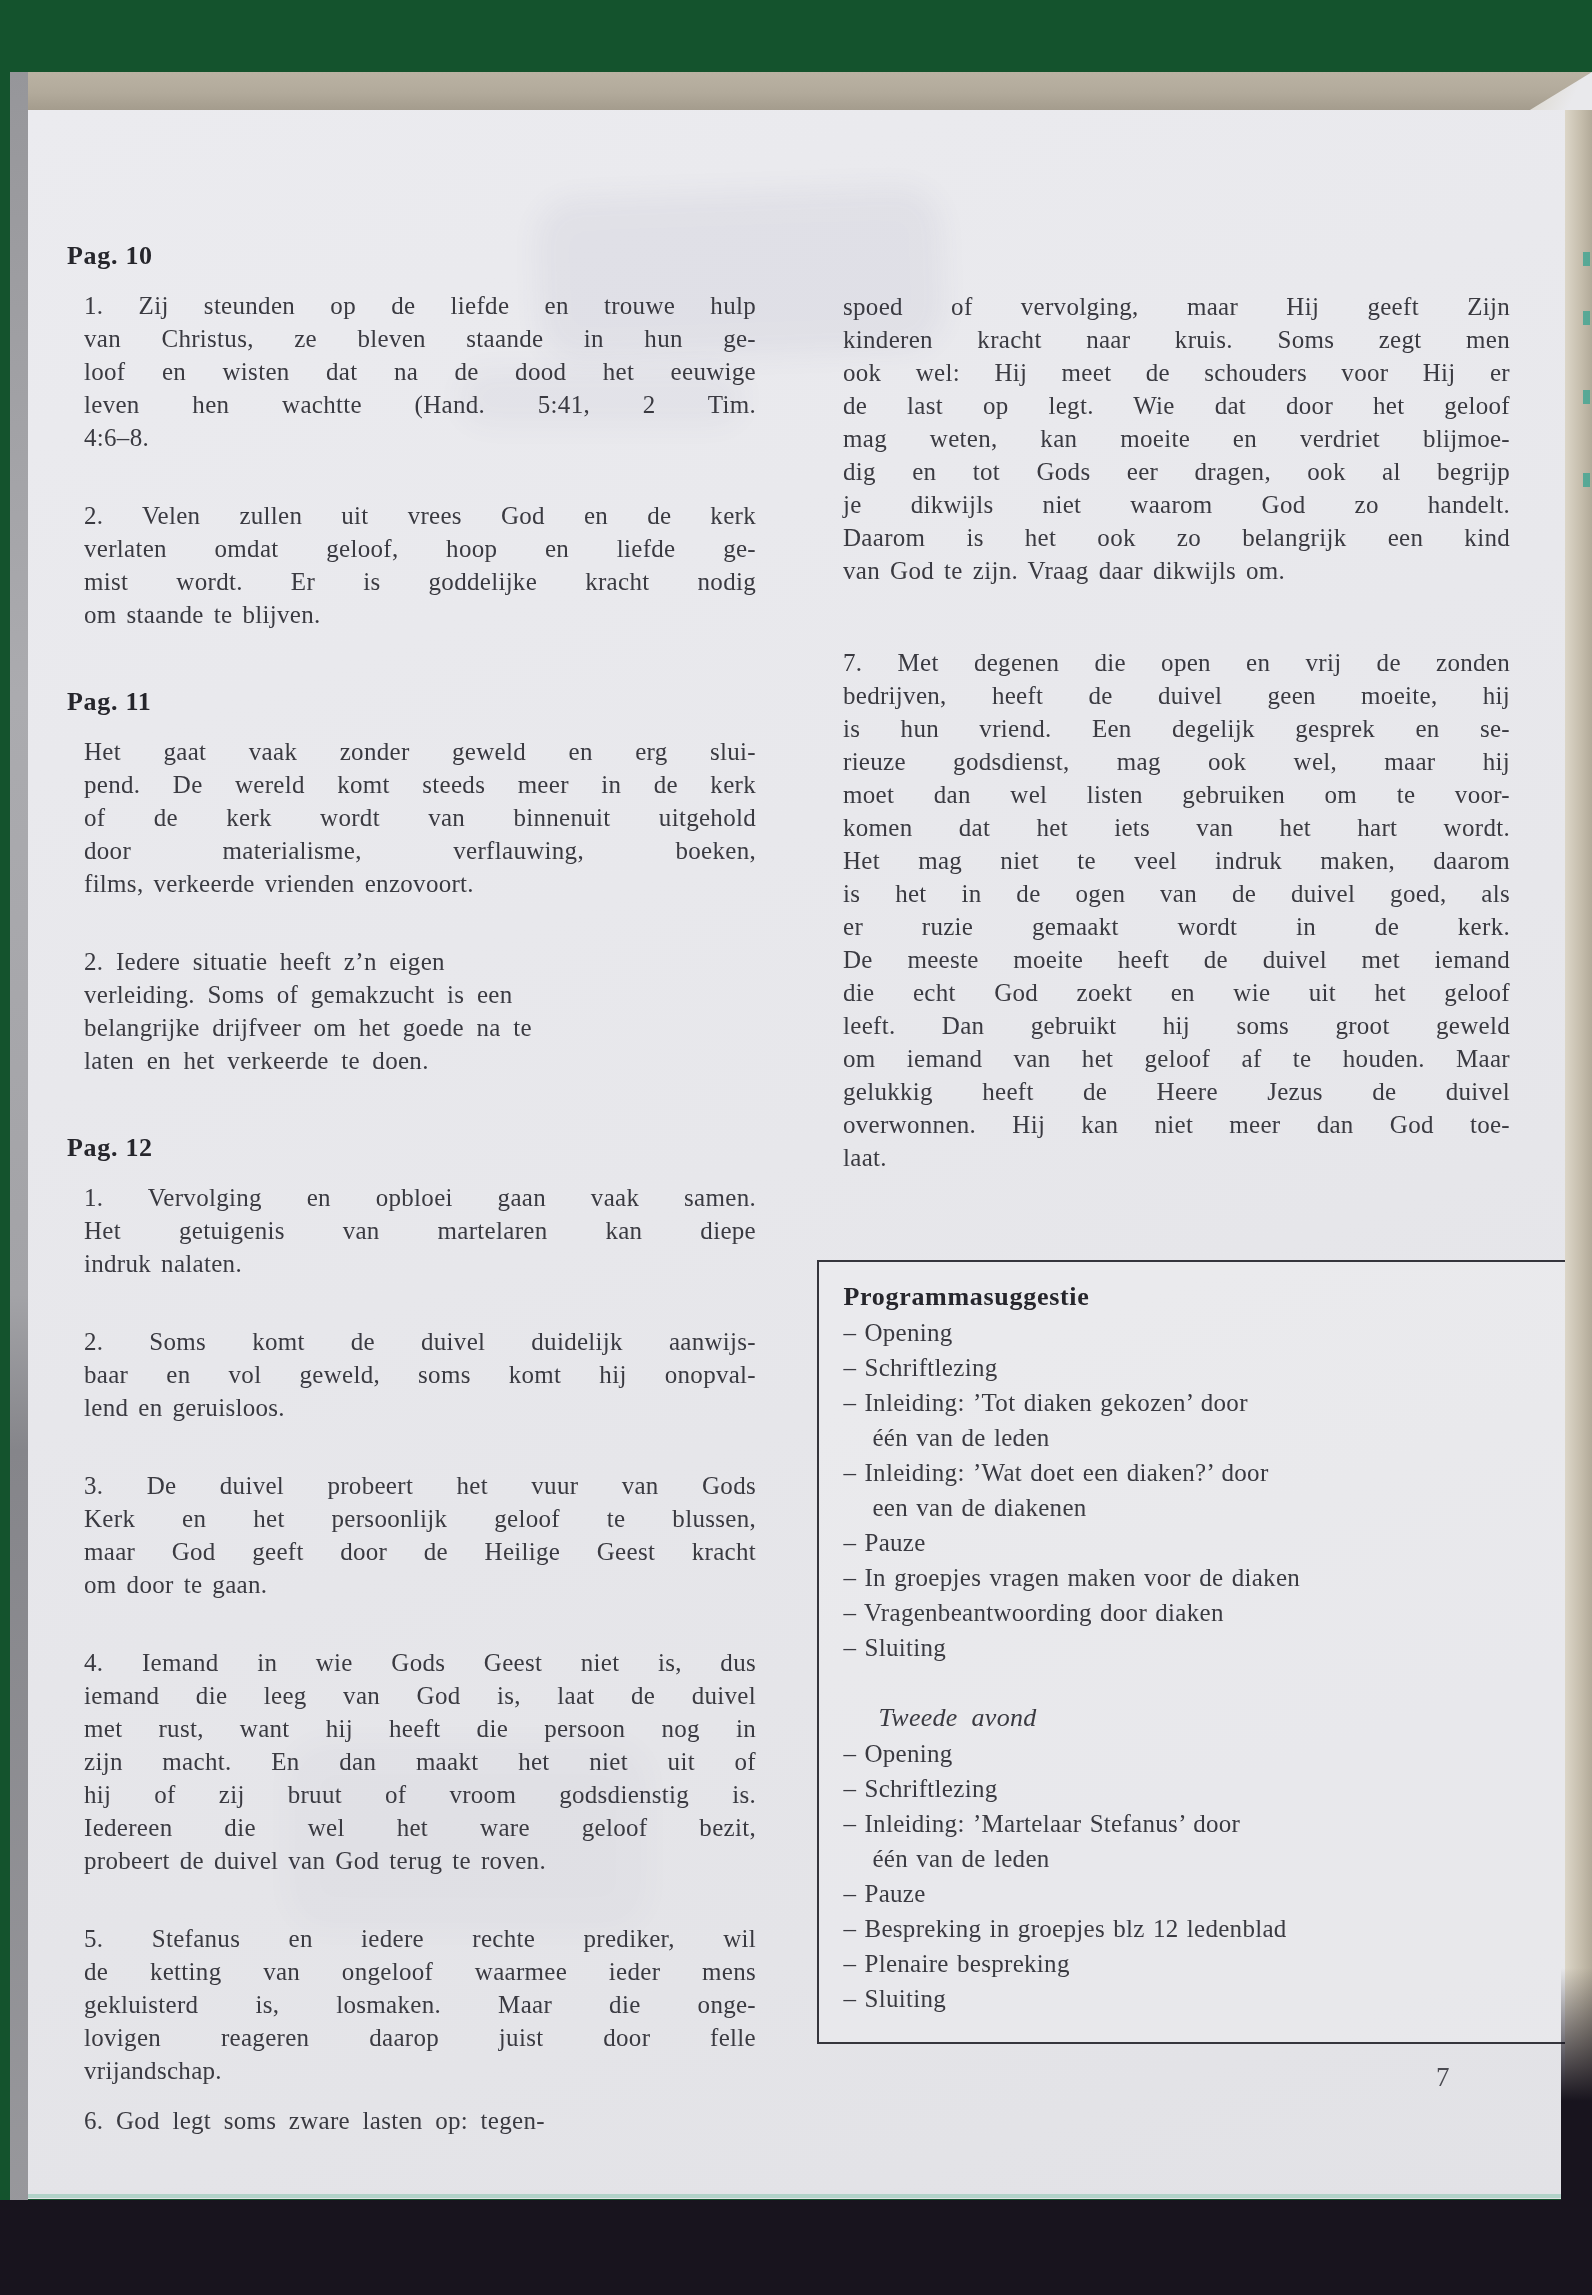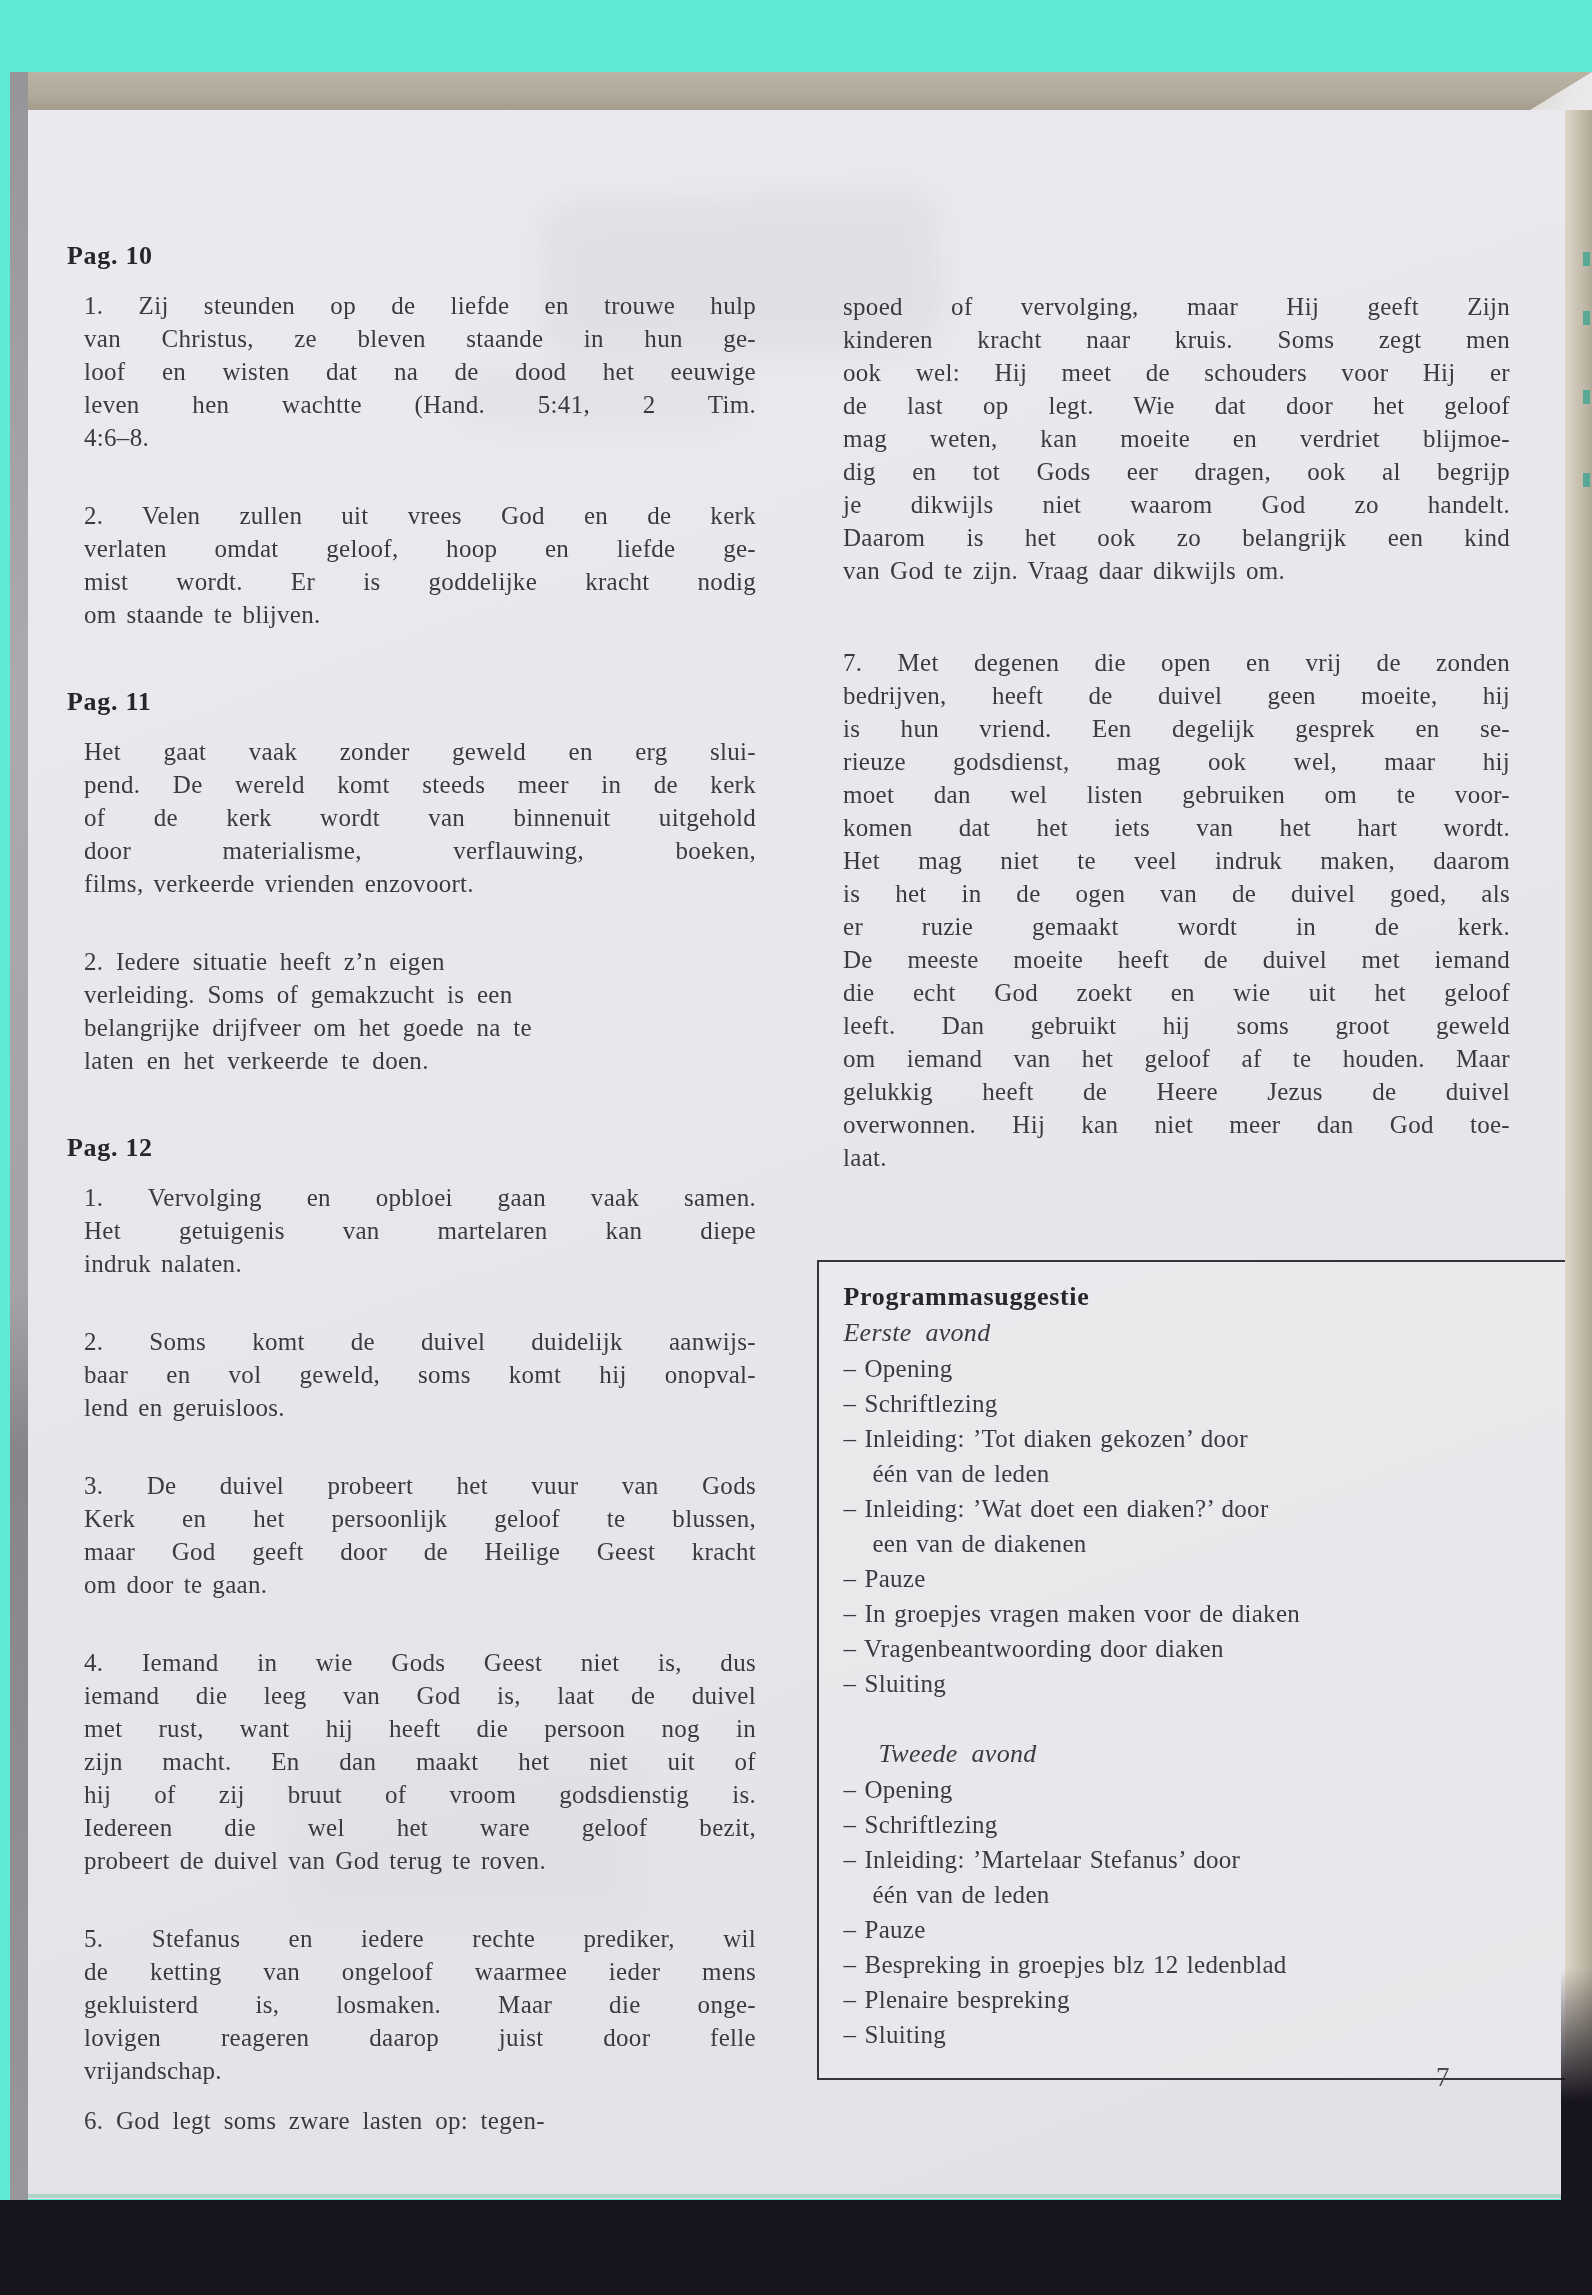--- a/index.html
+++ b/index.html
@@ -1,18 +1,18 @@
 <!DOCTYPE html>
 <html style="font-size:14px"><head>
 <meta charset="utf-8">
 <style>
   html,body { margin:0; padding:0; background:#dcdcde; }
   .scan {
     position:relative; width:1592px; height:2295px; overflow:hidden;
-    background:#5eead4;
+    background:#14532d;
     font-family:"Liberation Serif", serif;
   }
   
   .band-top {
     position:absolute; left:12px; top:72px; width:1580px; height:38px;
     background:linear-gradient(180deg,#bab2a3 0%,#b2aa9b 55%,#a49c8d 100%);
     border-bottom:2.6px solid #5f5b52;
   }
   .corner-curl {
     position:absolute; right:0; top:72px; width:67px; height:41px;
@@ -185,21 +185,20 @@
           <div class="tline">die echt God zoekt en wie uit het geloof</div>
           <div class="tline">leeft. Dan gebruikt hij soms groot geweld</div>
           <div class="tline">om iemand van het geloof af te houden. Maar</div>
           <div class="tline">gelukkig heeft de Heere Jezus de duivel</div>
           <div class="tline">overwonnen. Hij kan niet meer dan God toe-</div>
           <div class="tline last">laat.</div>
         </div>
 
       <div class="pbox">
         <div class="pbox-title">Programmasuggestie</div>
-        <div class="pbox-sub">Eerste avond</div>
         <div class="pbox-items">
             <div class="pitem">– Opening</div>
             <div class="pitem">– Schriftlezing</div>
             <div class="pitem">– Inleiding: ’Tot diaken gekozen’ door
 één van de leden</div>
             <div class="pitem">– Inleiding: ’Wat doet een diaken?’ door
 een van de diakenen</div>
             <div class="pitem">– Pauze</div>
             <div class="pitem">– In groepjes vragen maken voor de diaken</div>
             <div class="pitem">– Vragenbeantwoording door diaken</div>

